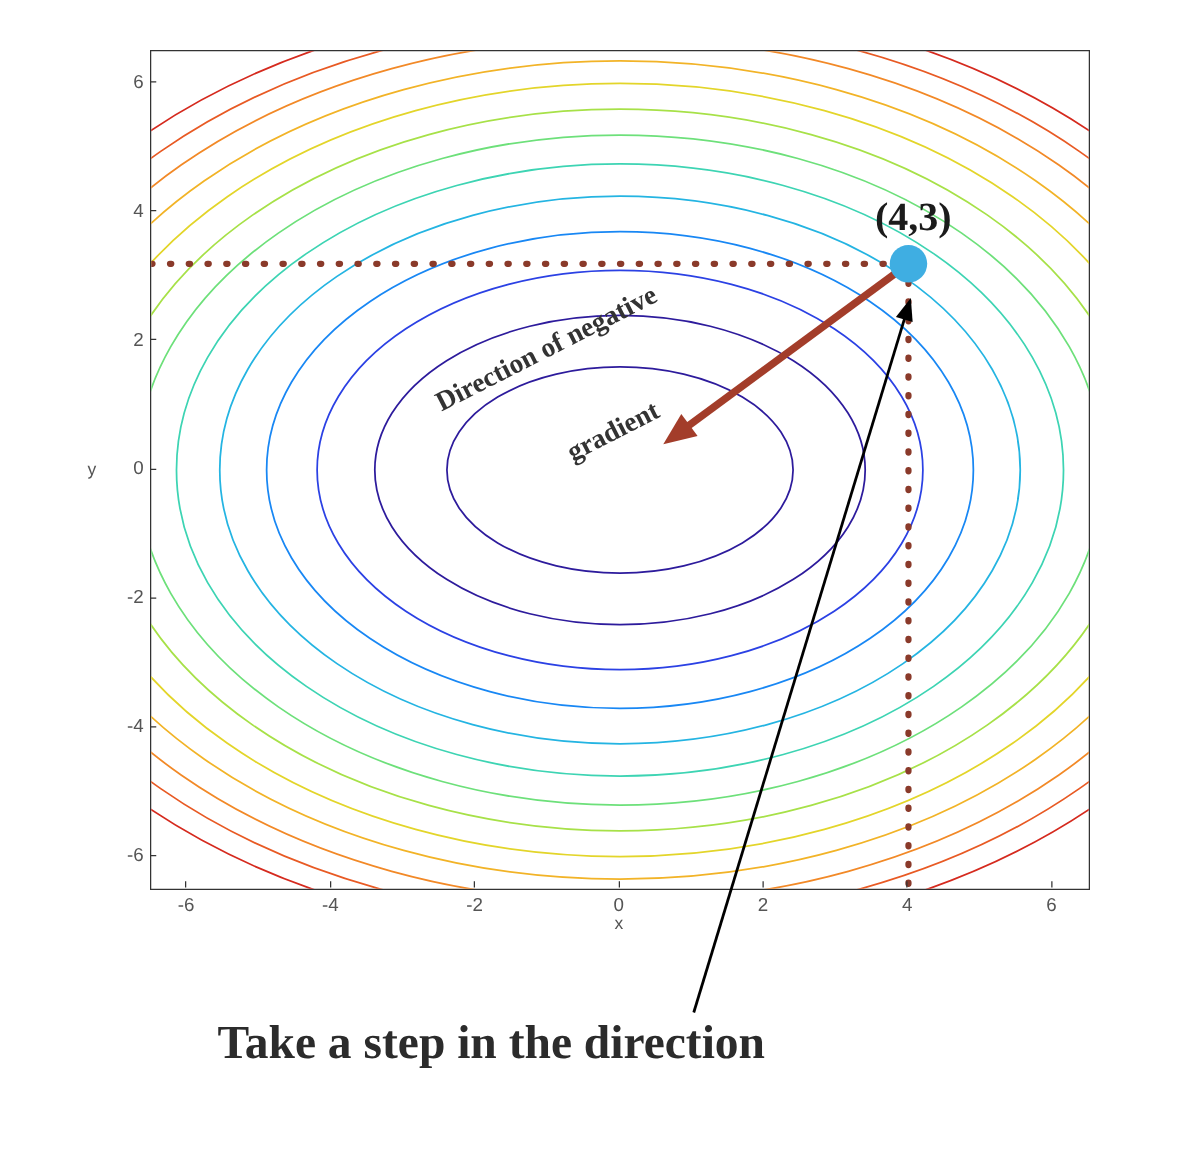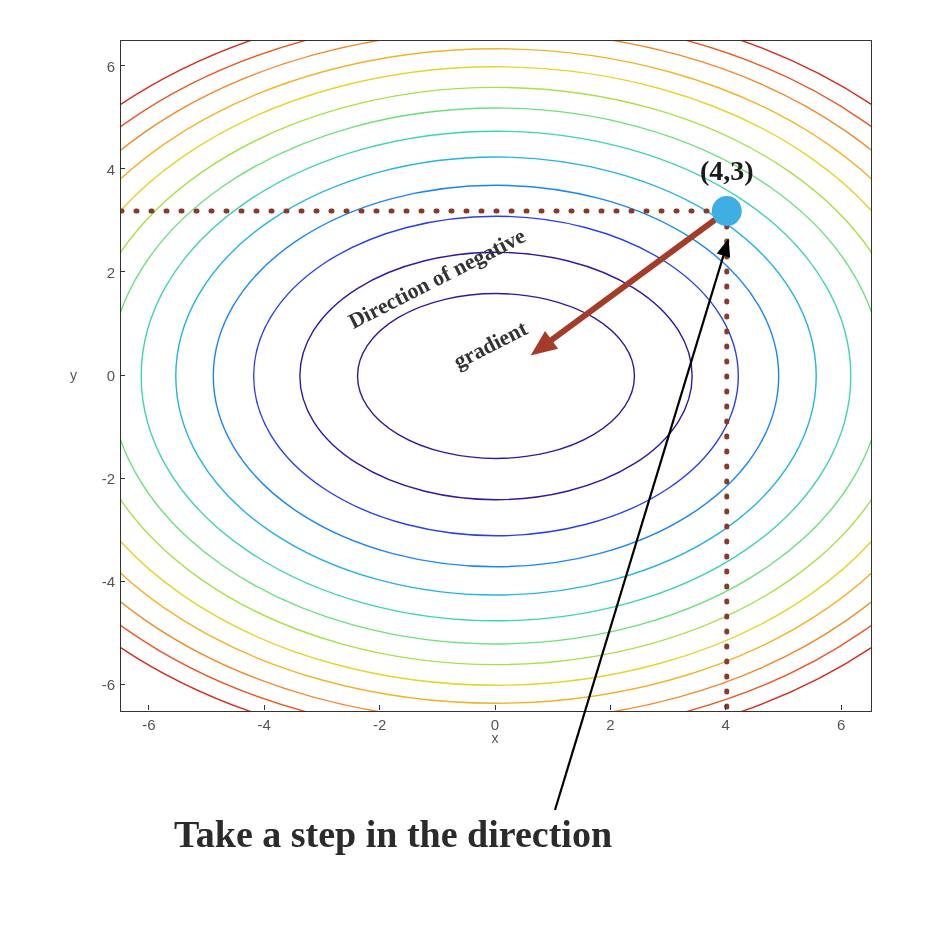--- a/index.html
+++ b/index.html
@@ -49,21 +49,21 @@
     left: 0;
     width: 786px;
     text-align: center;
     top: 810px;
     font-size: 38px;
     color: #2b2b2b;
     line-height: 1.3;
   }
   .point-label {
     position: absolute;
-    font-size: 28px;
+    font-size: 32px;
     color: #1b1b1b;
   }
   .gradient-label {
     position: absolute;
     font-size: 22px;
     color: #333;
     transform-origin: left center;
   }
   .tick-mark {
     position: absolute;

